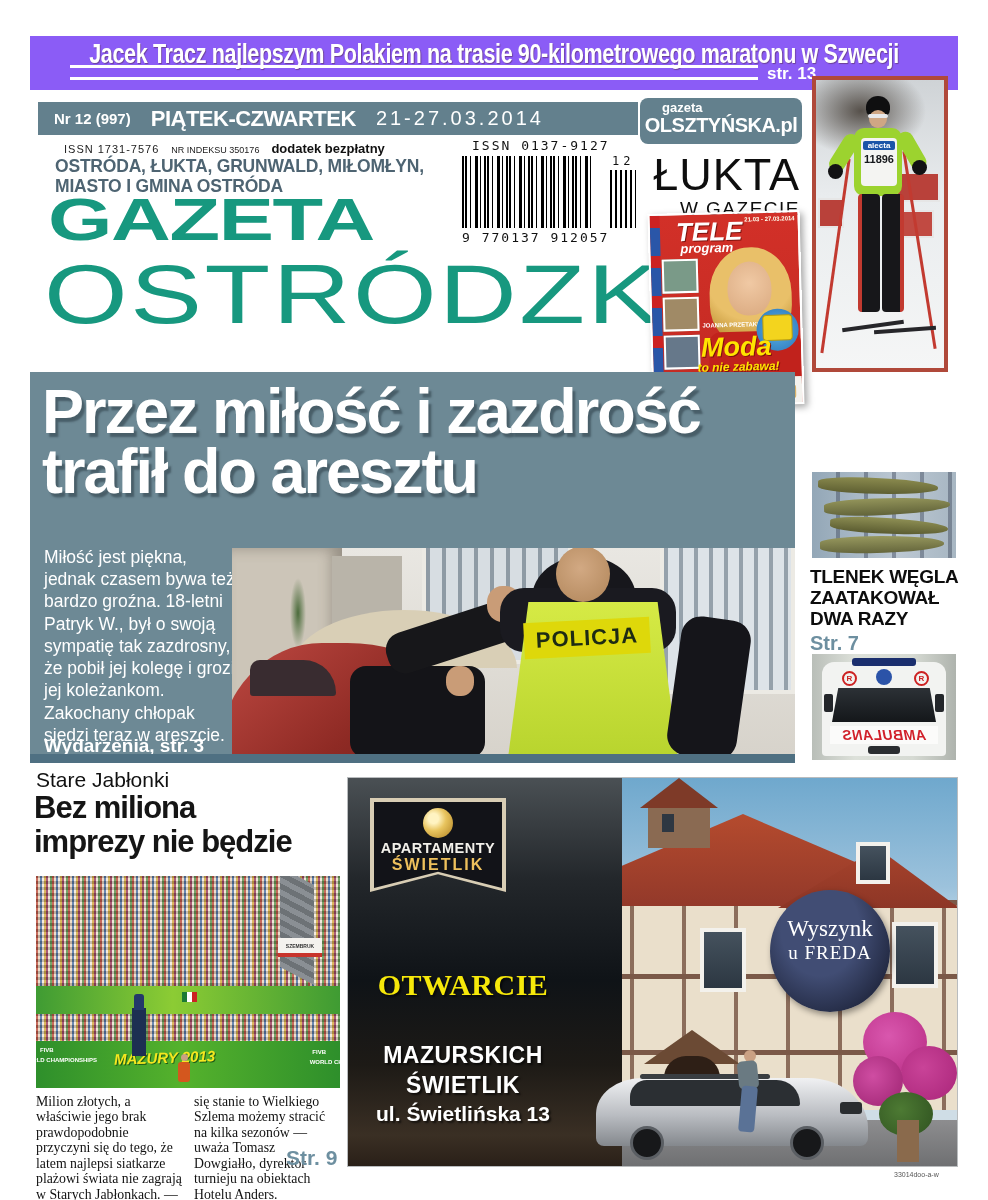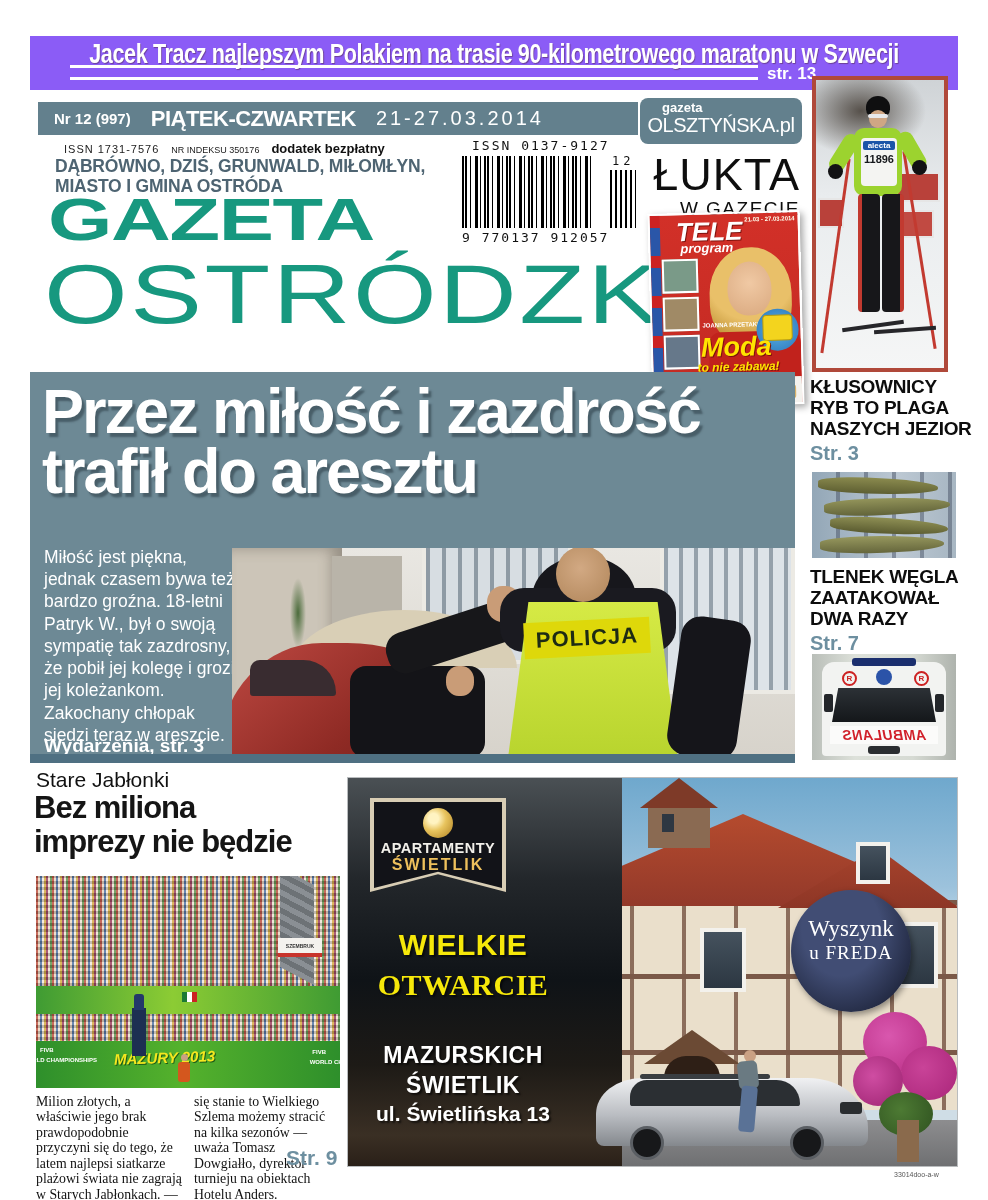--- a/index.html
+++ b/index.html
@@ -14,21 +14,21 @@
   .tb-rule{position:absolute;left:40px;bottom:10px;width:688px;height:9px;border-top:3px solid #fff;border-bottom:3px solid #fff;}
   .tb-ref{position:absolute;left:737px;bottom:6px;font-size:17px;font-weight:700;}
 
   
   #header-bar{left:38px;top:102px;width:600px;height:33px;background:#63808d;color:#fff;display:flex;align-items:center;gap:20px;padding-left:16px;box-sizing:border-box;}
   .issue{font-size:15px;font-weight:700;}
   .days{font-size:22px;font-weight:800;letter-spacing:-.5px;}
   .dates{font-size:20px;font-weight:400;letter-spacing:3px;}
   #portal{left:640px;top:98px;width:162px;height:46px;background:#63808d;border-radius:8px;color:#fff;text-align:center;padding-top:3px;box-sizing:border-box;}
   .portal-small{font-size:13px;font-weight:700;line-height:13px;text-align:left;padding-left:22px;}
-  .portal-big{font-size:20px;font-weight:400;letter-spacing:-.5px;line-height:22px;}
+  .portal-big{font-size:20px;font-weight:700;letter-spacing:-.5px;line-height:22px;}
   #issn-row{left:64px;top:141px;display:flex;align-items:baseline;gap:12px;}
   .issn{font-size:11px;letter-spacing:1px;color:#222;}
   .index{font-size:9px;color:#222;}
   .supp{font-size:13px;font-weight:700;color:#111;}
   #coverage{left:55px;top:157px;font-size:17.5px;font-weight:800;color:#4e6472;line-height:1.14;letter-spacing:-.2px;}
   #title-gazeta{left:48px;top:190px;font-size:60px;font-weight:800;color:#17987f;letter-spacing:-1px;transform:scaleX(1.38);transform-origin:0 0;line-height:1;}
   #title-ostrodzka{left:44px;top:252px;font-size:84px;font-weight:400;color:#17987f;letter-spacing:2px;transform:scaleX(1.28);transform-origin:0 0;line-height:1;}
 
   
   #barcode{left:462px;top:138px;width:180px;}
@@ -100,21 +100,21 @@
   #ad{left:347px;top:777px;width:611px;height:390px;overflow:hidden;background:linear-gradient(180deg,#6fa8cd 0%,#9cc2dc 28%,#d9e7f0 46%,#cfdde6 60%);border:1px solid #b9bcbe;box-sizing:border-box;}
   .ad-dark{position:absolute;left:0;top:0;width:45%;height:100%;background:linear-gradient(180deg,#4a5054 0%,#23272b 26%,#0f1317 52%,#1d1a16 74%,#3a2f24 92%,#2a2018 100%);}
   .badge-outer{position:absolute;left:22px;top:20px;width:136px;height:94px;background:#d8cdb4;clip-path:polygon(0 0,100% 0,100% 100%,50% 81%,0 100%);}
   .badge-inner{position:absolute;left:4px;top:4px;right:4px;bottom:4px;background:#121318;clip-path:polygon(0 0,100% 0,100% 100%,50% 81%,0 100%);text-align:center;}
   .badge-circle{margin:6px auto 2px;width:30px;height:30px;border-radius:50%;background:radial-gradient(circle at 35% 35%,#fff3c2 0 18%,#e8c45e 45%,#b78a2b 90%);}
   .badge-t1{color:#f2f0ea;font-size:14.5px;font-weight:600;letter-spacing:.5px;}
   .badge-t2{color:#eec05c;font-size:16px;font-weight:800;letter-spacing:2px;}
   .ad-y{position:absolute;left:-10px;width:250px;text-align:center;color:#f6e80a;font-size:30px;font-weight:800;letter-spacing:.5px;text-shadow:2px 2px 2px rgba(0,0,0,.6);}
   .ad-w{position:absolute;left:-20px;width:270px;text-align:center;color:#fff;font-size:23px;font-weight:800;letter-spacing:.5px;text-shadow:2px 2px 2px rgba(0,0,0,.6);}
   .ad-addr{position:absolute;left:-20px;width:270px;text-align:center;color:#fff;font-size:21px;font-weight:700;text-shadow:2px 2px 2px rgba(0,0,0,.6);}
-  .sign{position:absolute;left:443px;top:112px;width:120px;height:122px;border-radius:50%;background:radial-gradient(ellipse at 42% 32%,#414d74 0 40%,#1c2238 85%);color:#fff;font-family:"Liberation Serif",serif;text-align:center;box-shadow:2px 3px 6px rgba(0,0,0,.4);}
+  .sign{position:absolute;left:422px;top:112px;width:120px;height:122px;border-radius:50%;background:radial-gradient(ellipse at 42% 32%,#414d74 0 40%,#1c2238 85%);color:#fff;font-family:"Liberation Serif",serif;text-align:center;box-shadow:2px 3px 6px rgba(0,0,0,.4);}
   .sign-t1{margin-top:26px;font-size:23px;}
   .sign-t2{font-size:19px;letter-spacing:1px;}
   #ad-code{left:894px;top:1171px;font-size:7px;color:#555;}
 
   .beam{position:absolute;background:#7b5948;}
   .win{position:absolute;background:linear-gradient(#45525e,#2c3742);border:4px solid #f3f1ec;box-sizing:border-box;}
 </style>
 </head>
 <body>
 
@@ -134,21 +134,21 @@
   <div class="abs" id="portal">
     <div class="portal-small">gazeta</div>
     <div class="portal-big">OLSZTYŃSKA.pl</div>
   </div>
   <div class="abs" id="issn-row">
     <span class="issn">ISSN 1731-7576</span>
     <span class="index">NR INDEKSU 350176</span>
     <span class="supp">dodatek bezpłatny</span>
   </div>
   <div class="abs" id="coverage">
-    <div>DĄBRÓWNO, DZIŚ, GRUNWALD, MIŁOMŁYN,</div>
+    <div>OSTRÓDA, ŁUKTA, GRUNWALD, MIŁOMŁYN,</div>
     <div>MIASTO I GMINA OSTRÓDA</div>
   </div>
   <div class="abs nowrap" id="title-gazeta">GAZETA</div>
   <div class="abs nowrap" id="title-ostrodzka">OSTRÓDZKA</div>
 
   <div class="abs" id="barcode">
     <div class="bc-issn">ISSN 0137-9127</div>
     <div class="bc-bars"></div>
     <div class="bc-digits">9 770137 912057</div>
     <div class="bc-addon"></div>
@@ -232,26 +232,20 @@
     <div style="position:absolute;left:45px;top:58px;width:36px;height:48px;background:#f4f4f2;border-radius:4px;text-align:center;">
       <div style="margin:3px 2px 0;background:#1b55a8;color:#fff;font-size:8px;font-weight:700;border-radius:2px;">alecta</div>
       <div style="font-size:11px;font-weight:800;color:#16181c;margin-top:3px;">11896</div>
     </div>
     <div style="position:absolute;left:42px;top:114px;width:18px;height:118px;background:#17171a;border-left:4px solid #c23a30;border-radius:4px;"></div>
     <div style="position:absolute;left:66px;top:114px;width:18px;height:118px;background:#17171a;border-right:4px solid #c23a30;border-radius:4px;"></div>
     <div style="position:absolute;left:26px;top:244px;width:62px;height:4px;background:#26262a;transform:rotate(-8deg);"></div>
     <div style="position:absolute;left:58px;top:248px;width:62px;height:4px;background:#26262a;transform:rotate(-4deg);"></div>
   </div>
 
-  <div class="abs" style="left:810px;top:376px;">
-    <div class="teaser-line">KŁUSOWNICY</div>
-    <div class="teaser-line">RYB TO PLAGA</div>
-    <div class="teaser-line">NASZYCH JEZIOR</div>
-    <div class="pref" style="margin-top:3px;">Str. 3</div>
-  </div>
 
   <div class="abs rail-photo" id="fish-photo">
     <div style="position:absolute;inset:0;background:repeating-linear-gradient(90deg,transparent 0 24px,rgba(60,70,90,.45) 24px 28px);"></div>
     <div style="position:absolute;left:6px;top:6px;width:120px;height:16px;background:linear-gradient(#8a8a4e,#5e5f32);border-radius:60% 90% 90% 60%/50% 70% 70% 50%;transform:rotate(2deg);"></div>
     <div style="position:absolute;left:12px;top:26px;width:126px;height:17px;background:linear-gradient(#93945a,#62643a);border-radius:60% 90% 90% 60%/50% 70% 70% 50%;transform:rotate(-2deg);"></div>
     <div style="position:absolute;left:18px;top:46px;width:118px;height:16px;background:linear-gradient(#8e8f54,#5a5b30);border-radius:60% 90% 90% 60%/50% 70% 70% 50%;transform:rotate(3deg);"></div>
     <div style="position:absolute;left:8px;top:64px;width:124px;height:17px;background:linear-gradient(#97985e,#65663c);border-radius:60% 90% 90% 60%/50% 70% 70% 50%;transform:rotate(-1deg);"></div>
   </div>
 
   <div class="abs" style="left:810px;top:566px;">
@@ -334,21 +328,20 @@
     <div style="position:absolute;left:0;bottom:40px;width:250px;height:16px;background:#96503c;"></div>
 
     <div class="ad-dark"></div>
     <div class="badge-outer">
       <div class="badge-inner">
         <div class="badge-circle"></div>
         <div class="badge-t1">APARTAMENTY</div>
         <div class="badge-t2">ŚWIETLIK</div>
       </div>
     </div>
-    <div class="ad-y" style="top:150px;">WIELKIE</div>
     <div class="ad-y" style="top:190px;font-family:Liberation Serif, serif;">OTWARCIE</div>
     <div class="ad-w" style="top:264px;">MAZURSKICH</div>
     <div class="ad-w" style="top:294px;">ŚWIETLIK</div>
     <div class="ad-addr" style="top:324px;">ul. Świetlińska 13</div>
 
     <div class="sign">
       <div class="sign-t1">Wyszynk</div>
       <div class="sign-t2">u FREDA</div>
     </div>
 

